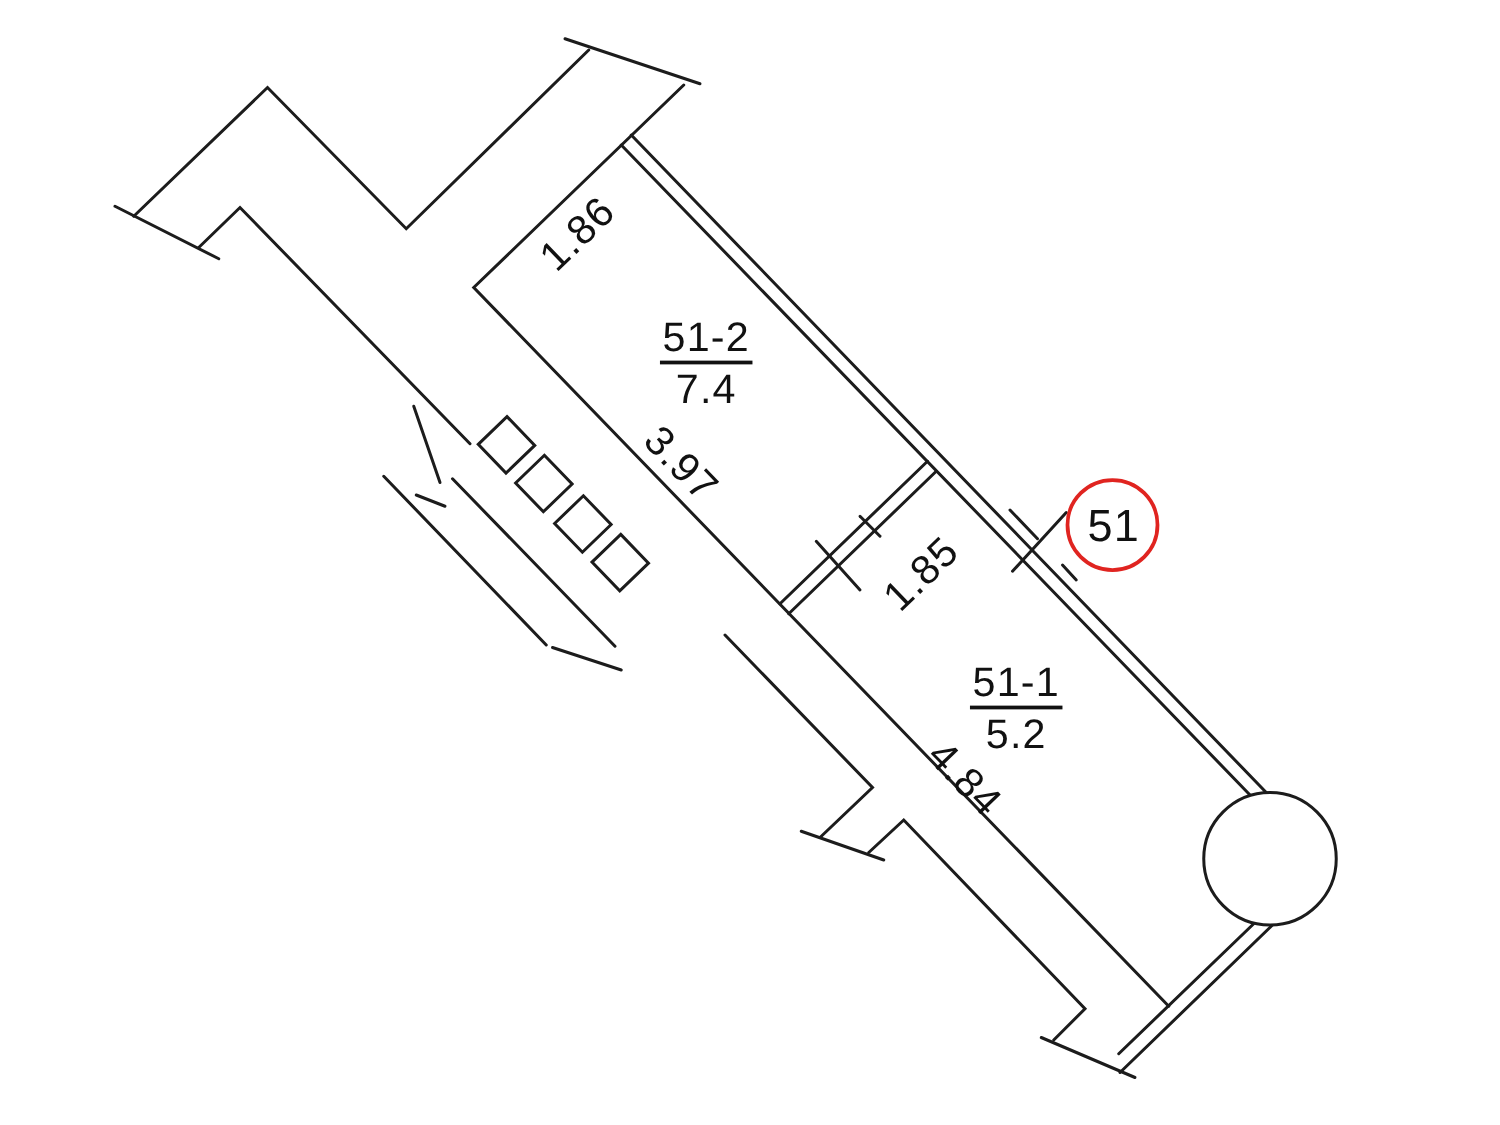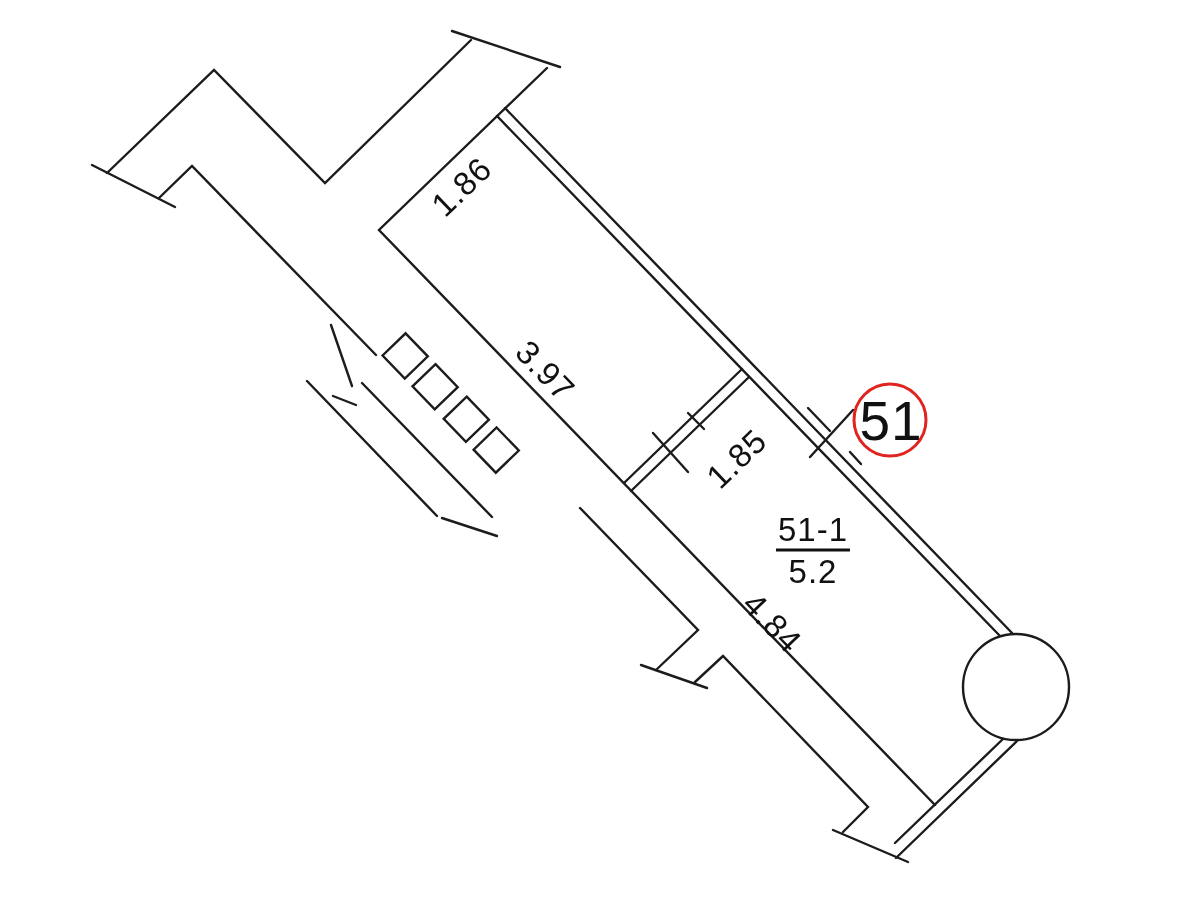--- a/index.html
+++ b/index.html
@@ -12,21 +12,21 @@
     color:#111;
   }
   .plan-svg{position:absolute;left:0;top:0;width:1200px;height:900px;}
   .lbl{position:absolute;transform:translate(-50%,-50%);text-align:center;white-space:nowrap;}
   .room-label{font-size:33px;line-height:1.0;letter-spacing:1px;}
   .room-label .num{display:inline-block;border-bottom:3px solid #111;padding:0 2px 3px 2px;}
   .room-label .area{display:block;padding-top:3px;}
   .dim{font-size:33px;letter-spacing:1px;}
   .dim.up{transform:translate(-50%,-50%) rotate(-44deg);}
   .dim.down{transform:translate(-50%,-50%) rotate(46deg);}
-  .badge-num{font-size:55px;letter-spacing:1px;}
+  .badge-num{font-size:36px;letter-spacing:1px;}
 </style>
 </head>
 <body>
 
 <div class="canvas">
 
   <svg class="plan-svg" viewBox="0 0 1200 900" fill="none" stroke="#1c1c1c" stroke-width="2.4" stroke-linecap="round" stroke-linejoin="miter">
 
     <g>
       <polyline points="107,173 214,70 325,183 471,40"></polyline>
@@ -76,22 +76,26 @@
       <polygon points="435.5,364.2 457.7,387.2 434.7,409.4 412.5,386.4"></polygon>
       <polygon points="466.7,396.6 488.9,419.6 465.9,441.8 443.7,418.8"></polygon>
       <polygon points="496.6,427.5 518.8,450.5 495.8,472.7 473.6,449.7"></polygon>
     </g>
 
     <circle cx="1016" cy="687" r="53" fill="#ffffff" stroke="#1c1c1c" stroke-width="2.4"></circle>
 
     <circle cx="890" cy="420" r="36" fill="#ffffff" stroke-width="3" stroke="#e02420"></circle>
   </svg>
 
+  <div class="lbl room-label" style="left:565px;top:290px;">
+    <span class="num">51-2</span>
+    <span class="area">7.4</span>
+  </div>
 
-  <div class="lbl room-label" style="left:813px;top:550px;">
+  <div class="lbl room-label" style="left:813px;top:566px;">
     <span class="num">51-1</span>
     <span class="area">5.2</span>
   </div>
 
   <div class="lbl dim up" style="left:462px;top:187px;">1.86</div>
   <div class="lbl dim down" style="left:545px;top:371px;">3.97</div>
   <div class="lbl dim up" style="left:737px;top:459px;">1.85</div>
   <div class="lbl dim down" style="left:772px;top:623px;">4.84</div>
 
   <div class="lbl badge-num" style="left:891px;top:421px;">51</div>

